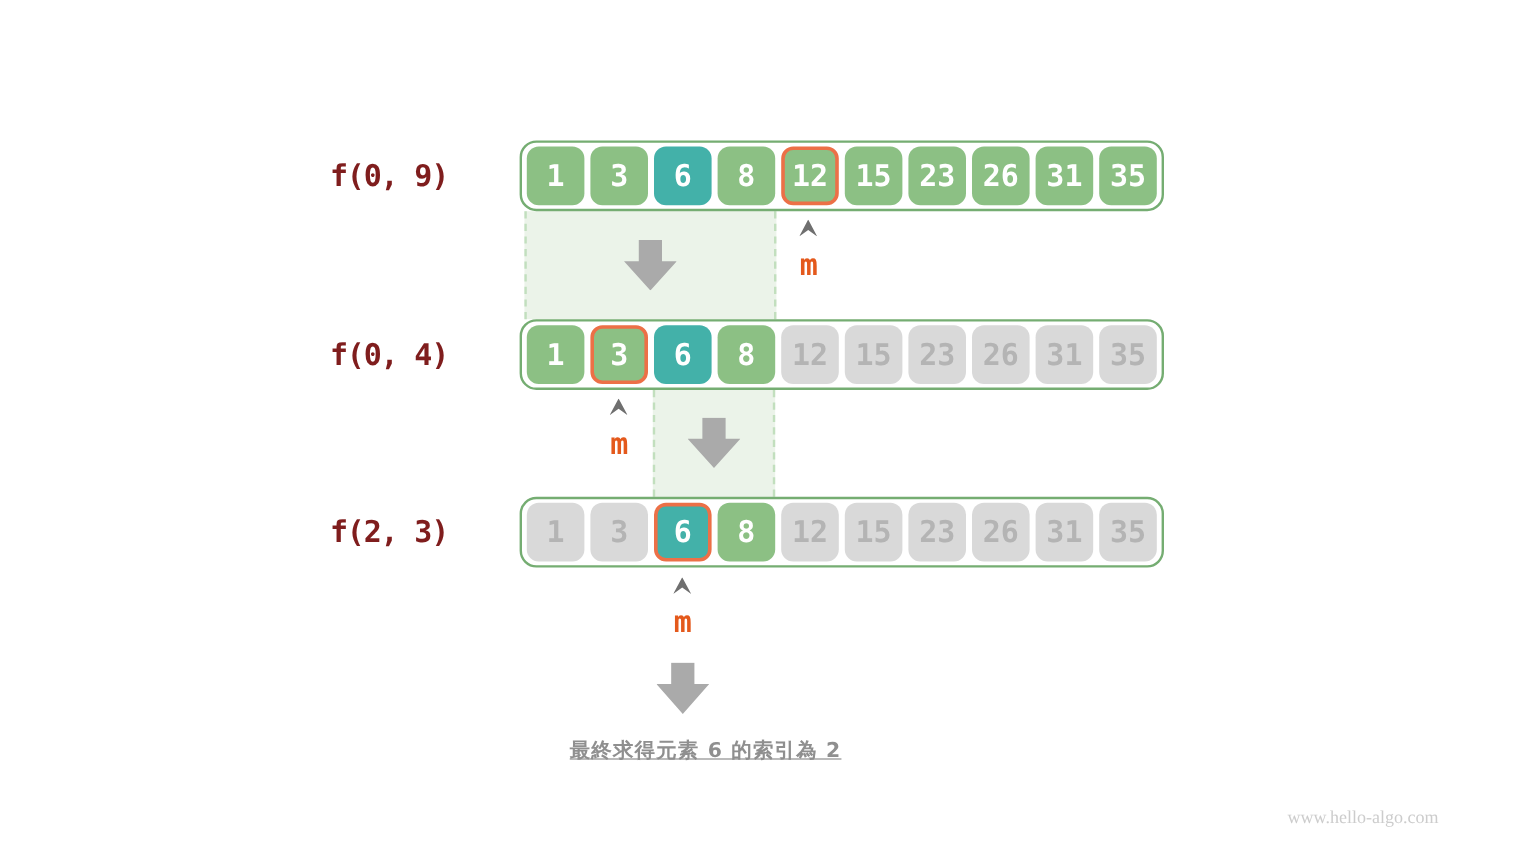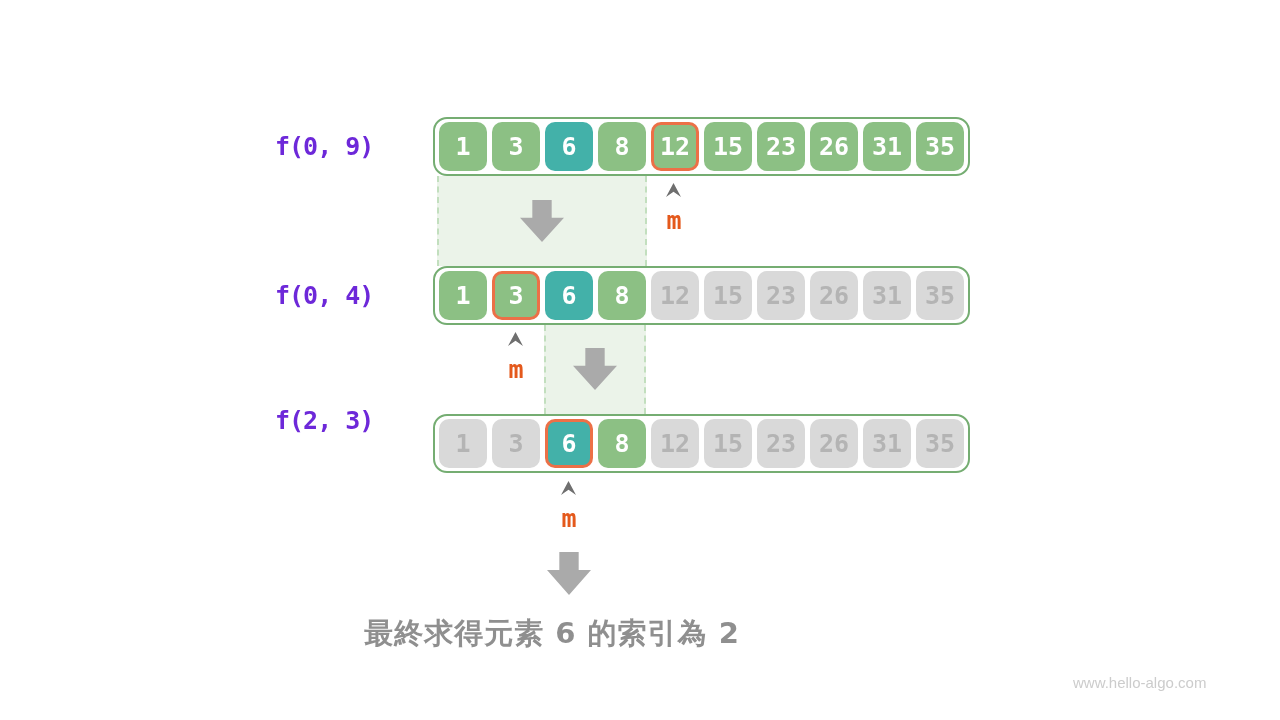--- a/index.html
+++ b/index.html
@@ -44,26 +44,26 @@
   }
   .cell.green{background:#8cc084;color:#ffffff;}
   .cell.teal{background:#43b1a9;color:#ffffff;}
   .cell.gray{background:#d9d9d9;color:#b4b4b4;}
   .cell.highlight{border:3px solid #ec7047;}
 
   
   .row-label{
     position:absolute;left:275px;width:130px;
     font-family:"DejaVu Sans Mono","Liberation Mono",monospace;
-    font-weight:bold;font-size:25px;color:#6d28d9;
+    font-weight:bold;font-size:25px;color:#7f1d1d;
     letter-spacing:-1px;white-space:nowrap;
   }
   #label-1{top:132px;}
   #label-2{top:281px;}
-  #label-3{top:406px;}
+  #label-3{top:429px;}
 
   
   .block-arrow{
     position:absolute;width:44px;height:42px;background:#aaaaaa;
     clip-path:polygon(28% 0,72% 0,72% 42%,100% 42%,50% 100%,0 42%,28% 42%);
     z-index:3;
   }
   #arrow-1{left:520px;top:200px;}
   #arrow-2{left:573px;top:348px;}
   #arrow-3{left:547px;top:552px;width:44px;height:43px;}
@@ -83,30 +83,31 @@
     font-family:"DejaVu Sans Mono","Liberation Mono",monospace;
     font-weight:bold;font-size:25px;color:#e4591c;
     z-index:3;
   }
   #m-1{left:659px;top:206px;}
   #m-2{left:501px;top:355px;}
   #m-3{left:554px;top:504px;}
 
   
   #conclusion{
-    position:absolute;left:552px;top:614px;transform:translateX(-50%);
+    position:absolute;left:588px;top:614px;transform:translateX(-50%);
     white-space:nowrap;
-    font-weight:bold;font-size:29px;color:#8f8f8f;
+    font-weight:bold;font-size:17px;color:#8f8f8f;
     letter-spacing:1px;
+    text-decoration:underline;
   }
 
   
   #watermark{
     position:absolute;left:1073px;top:674px;
-    font-family:Liberation Sans, sans-serif;
+    font-family:Liberation Serif, serif;
     font-size:15px;color:#cccccc;
   }
 </style>
 </head>
 <body>
 
 <div id="region-1" class="range-region"></div>
 <div id="region-2" class="range-region"></div>
 
 <div id="label-1" class="row-label">f(0, 9)</div>

